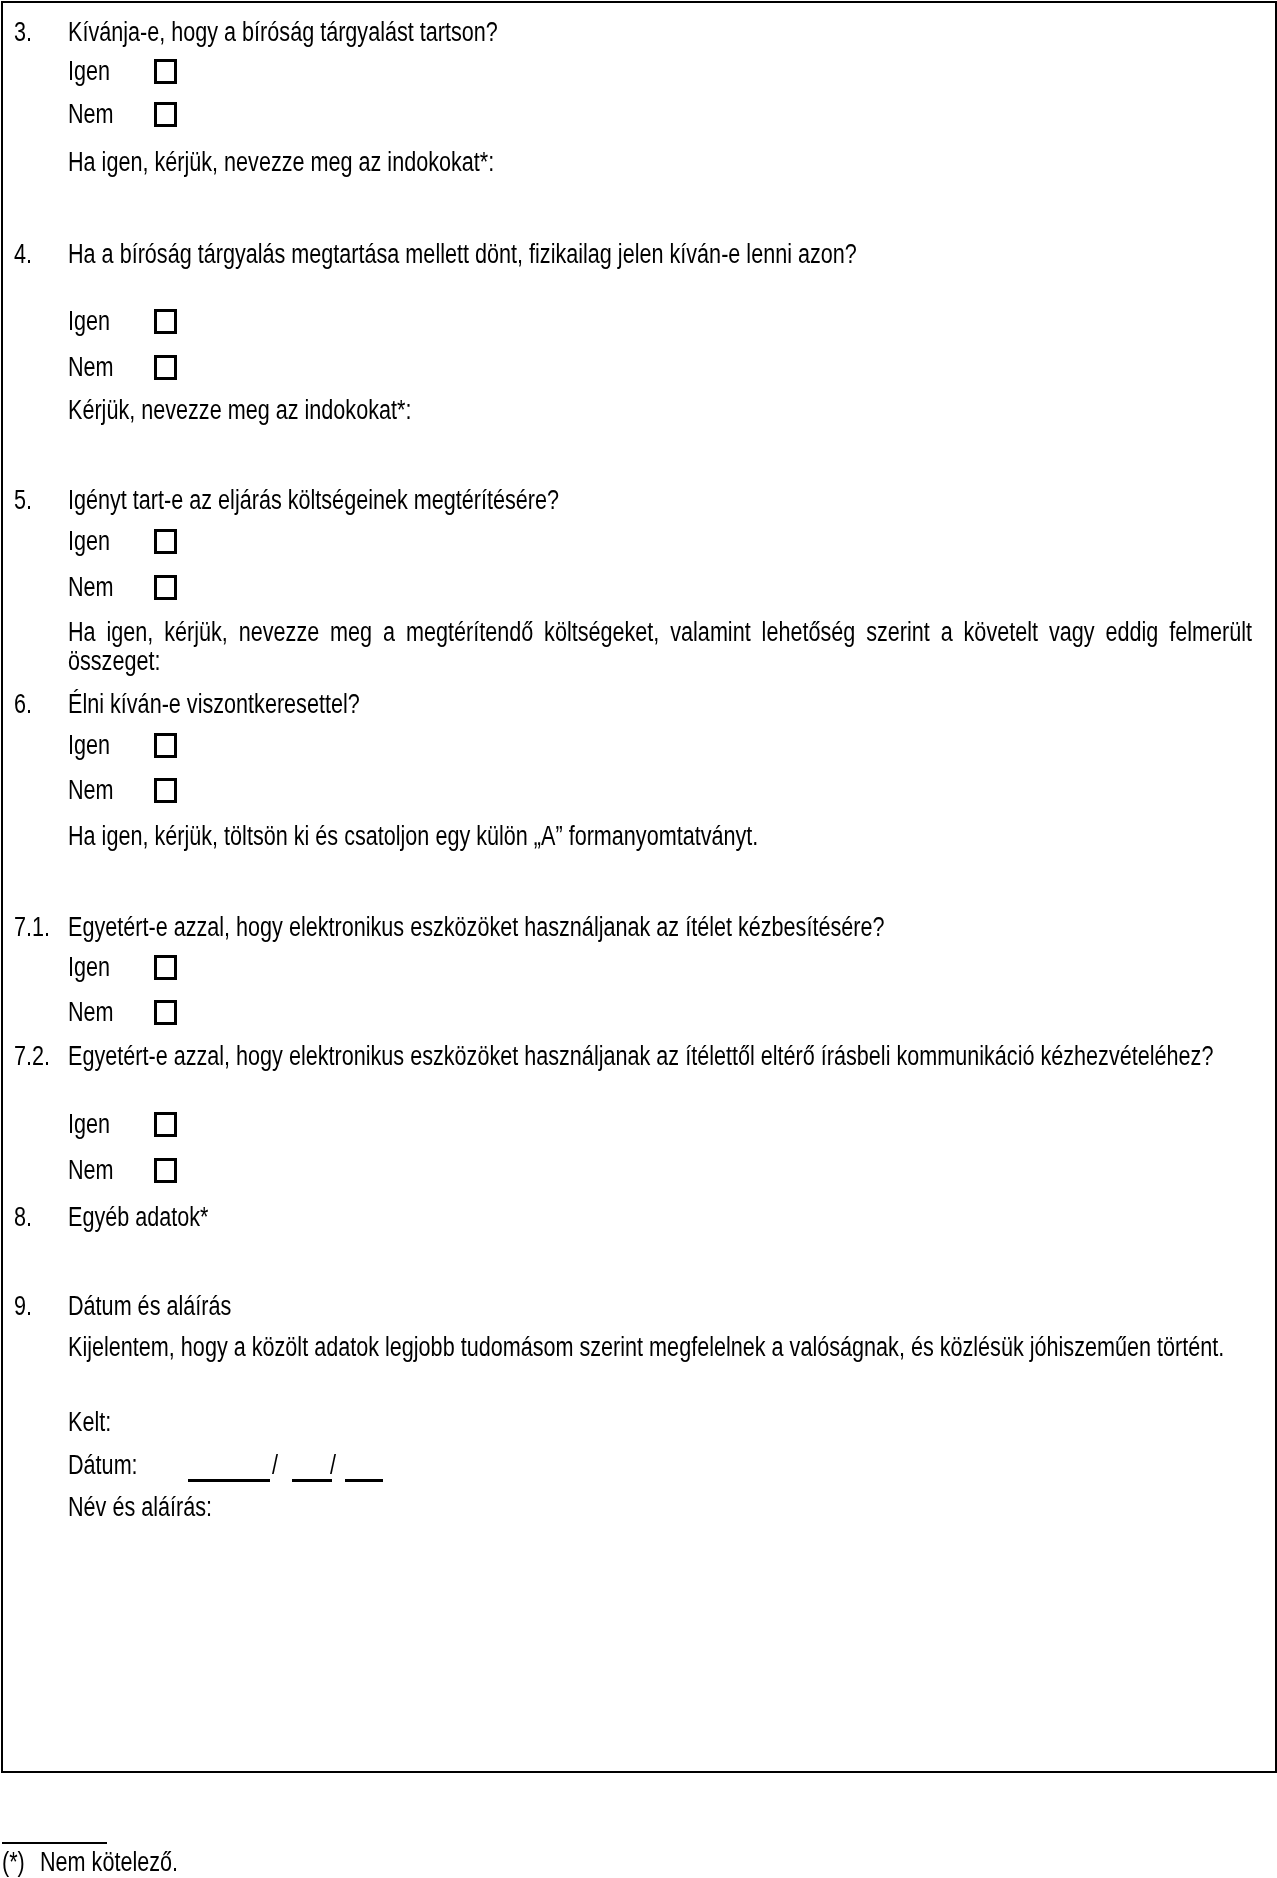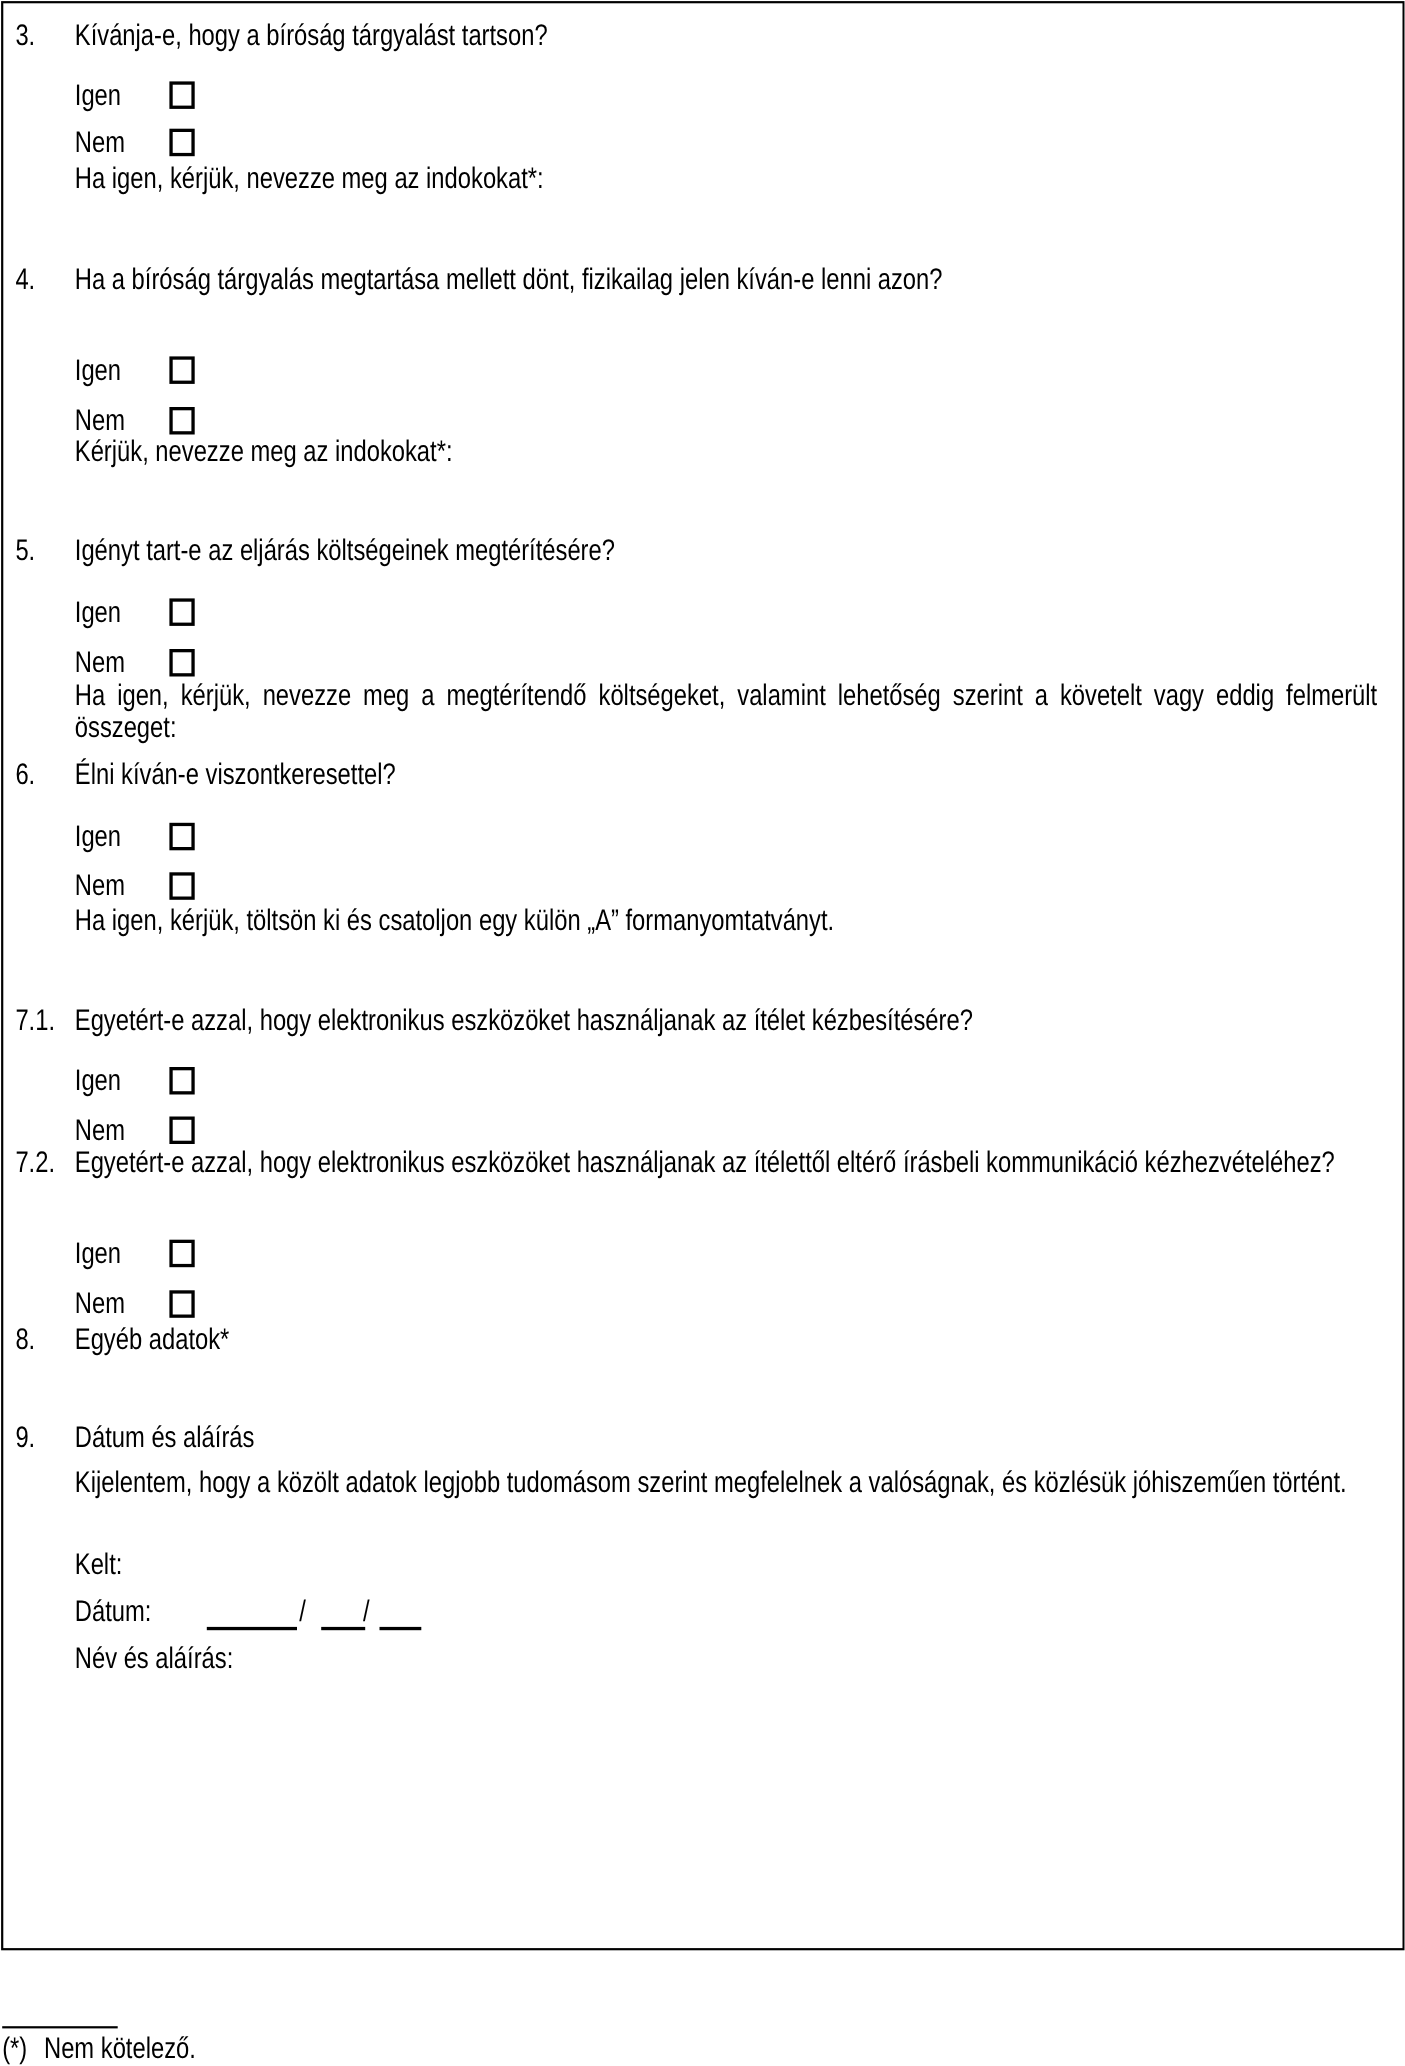--- a/index.html
+++ b/index.html
@@ -31,21 +31,21 @@
   .qt   { position: absolute; left: 68px; top: 0; }
   .note { position: absolute; left: 68px; top: 0; }
 
   .wrap {
     white-space: normal;
     width: 1480px;
     text-align: justify;
     hyphens: manual;
   }
 
-  .row { height: 26px; margin-top: 15px; }
+  .row { height: 26px; }
   .lbl { position: absolute; left: 68px; top: -2px; }
   .cb  {
     position: absolute; left: 154px; top: 0;
     width: 17px; height: 19px;
     border: 3px solid #000;
     background: #fff;
   }
 
   .blank { position: absolute; height: 24px; border-bottom: 3px solid #000; }
   .slash { position: absolute; }

